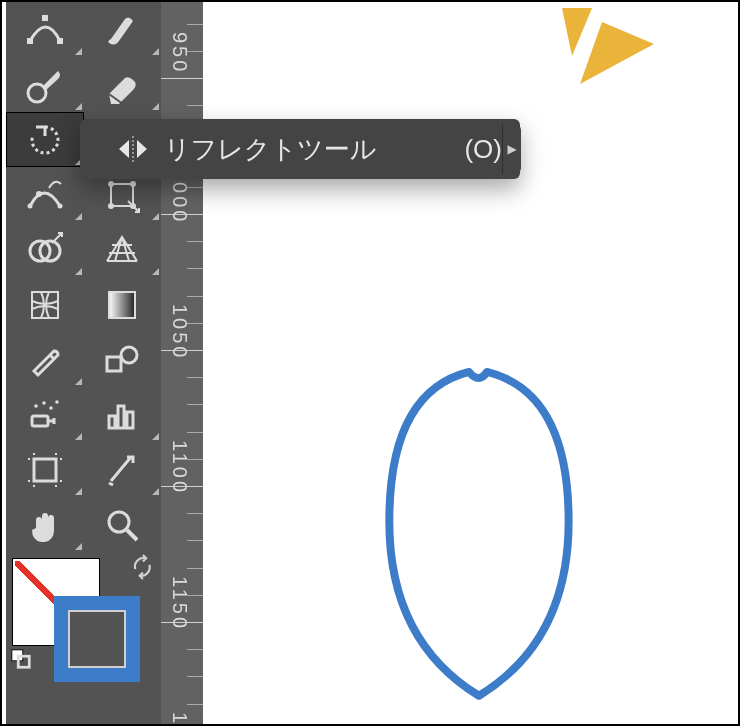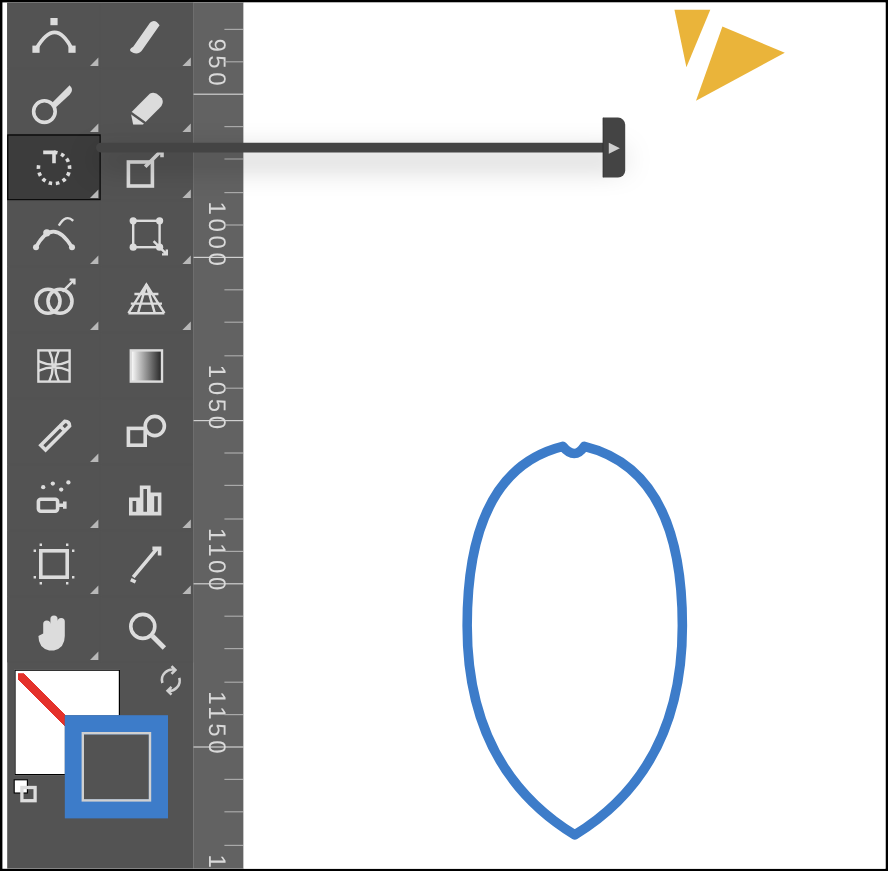--- a/index.html
+++ b/index.html
@@ -255,18 +255,29 @@
     <div class="strokebox"></div>
     <svg class="tinyswap" viewBox="0 0 24 24">
         <rect x="2" y="2" width="12" height="12" fill="#fff" stroke="#000"></rect>
         <rect x="9" y="9" width="12" height="12" fill="none" stroke="#ddd" stroke-width="3"></rect>
       </svg>
   </div>
 </div>
 
 <div class="flyout" id="flyout">
   <div class="fly-arrow">▶</div>
+    <div class="fly-row">
+      <span class="fly-mark"></span>
+      <span class="fly-ico">
+        <svg viewBox="0 0 34 34" width="34" height="34">
+          <path d="M13 8v18l-10-9z M21 8v18l10-9z" fill="currentColor"></path>
+          <line x1="17" y1="4" x2="17" y2="30" stroke="currentColor" stroke-width="1" stroke-dasharray="2 2"></line>
+        </svg>
+      </span>
+      <span class="fly-label">リフレクトツール</span>
+      <span>(O)</span>
+    </div>
   </div>
 
 <svg class="callout" style="left:530px;top:6px" width="130" height="90">
   <polygon points="30,0 60,0 40,48" fill="#eab43a"></polygon>
   <polygon points="70,14 122,36 48,76" fill="#eab43a"></polygon>
 </svg>
 
 </body></html>

